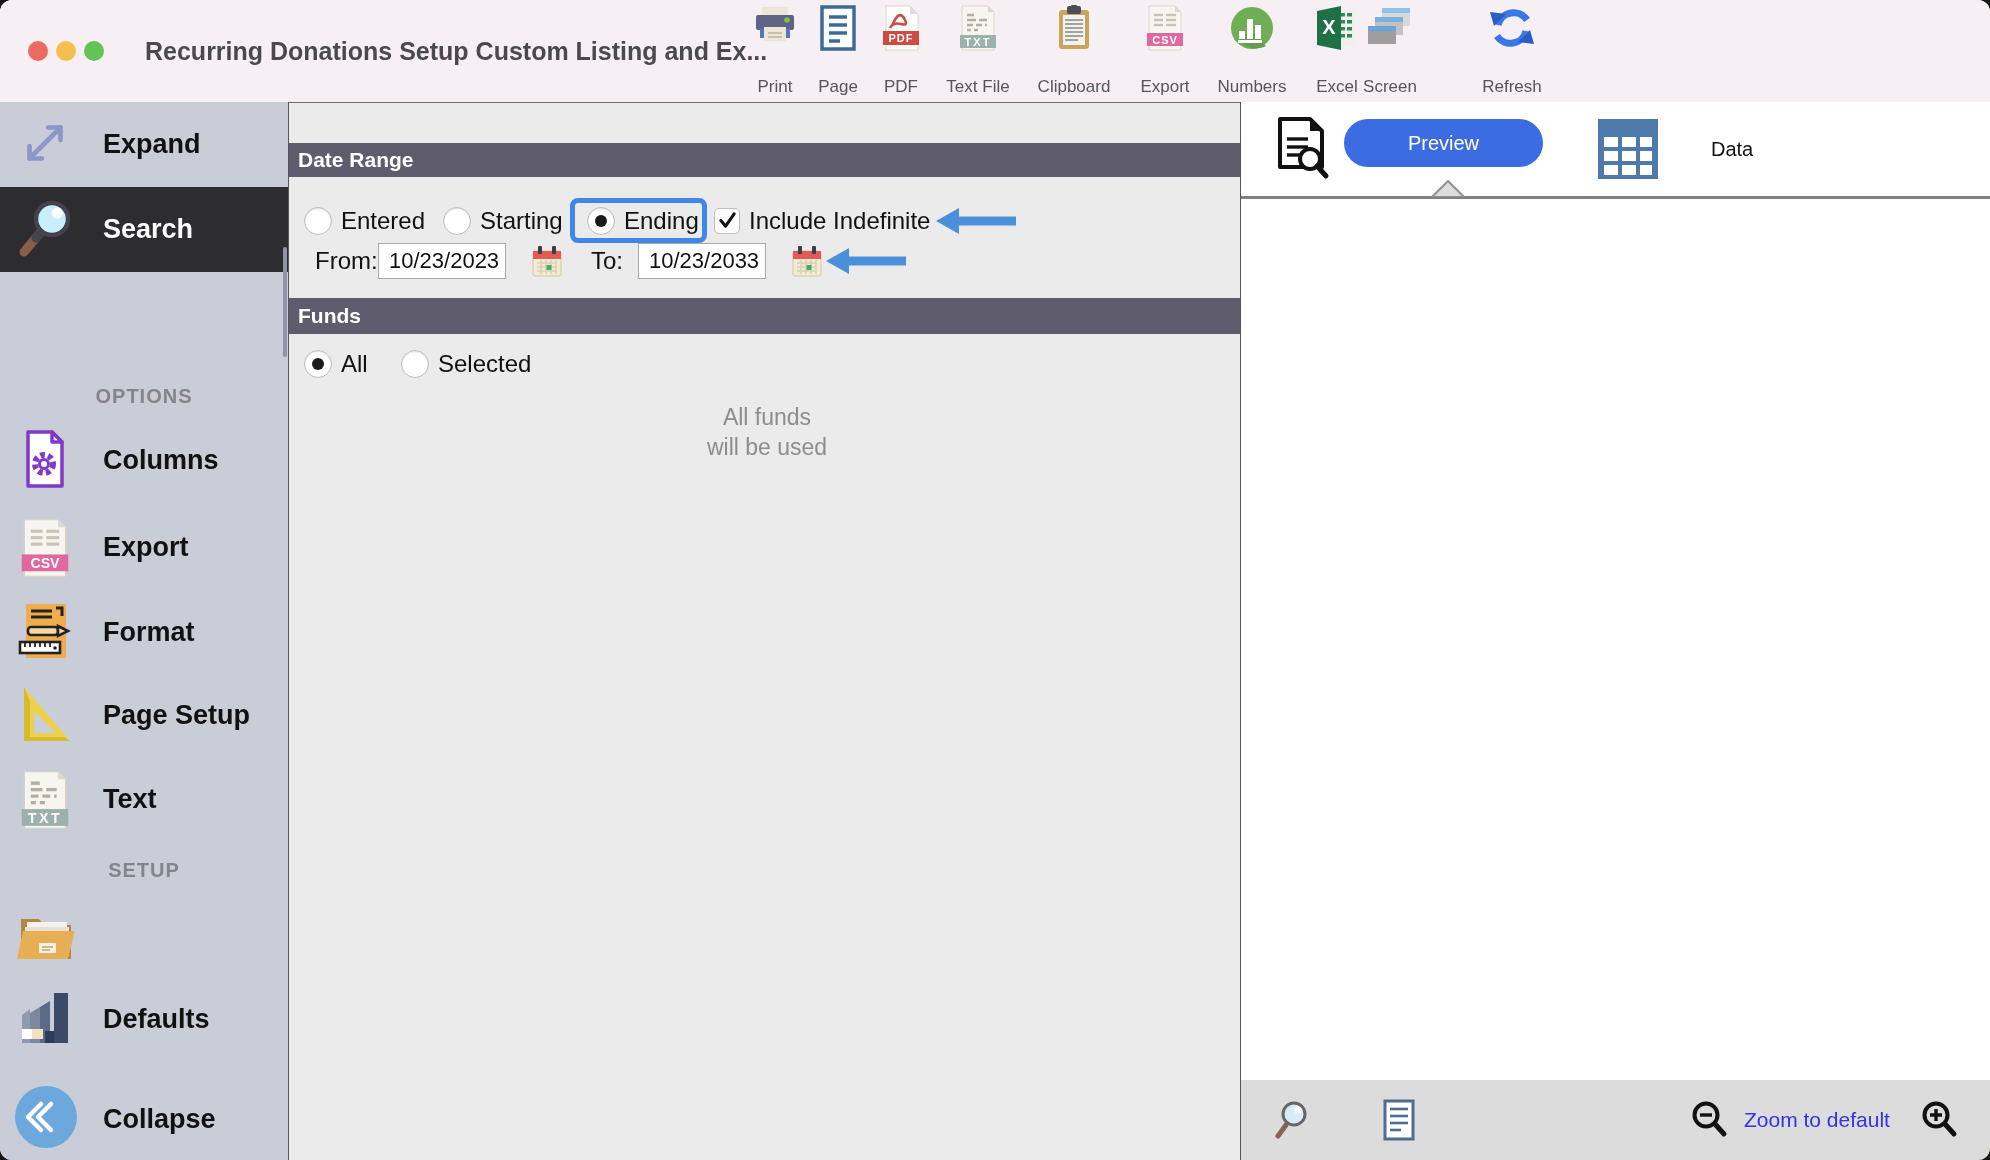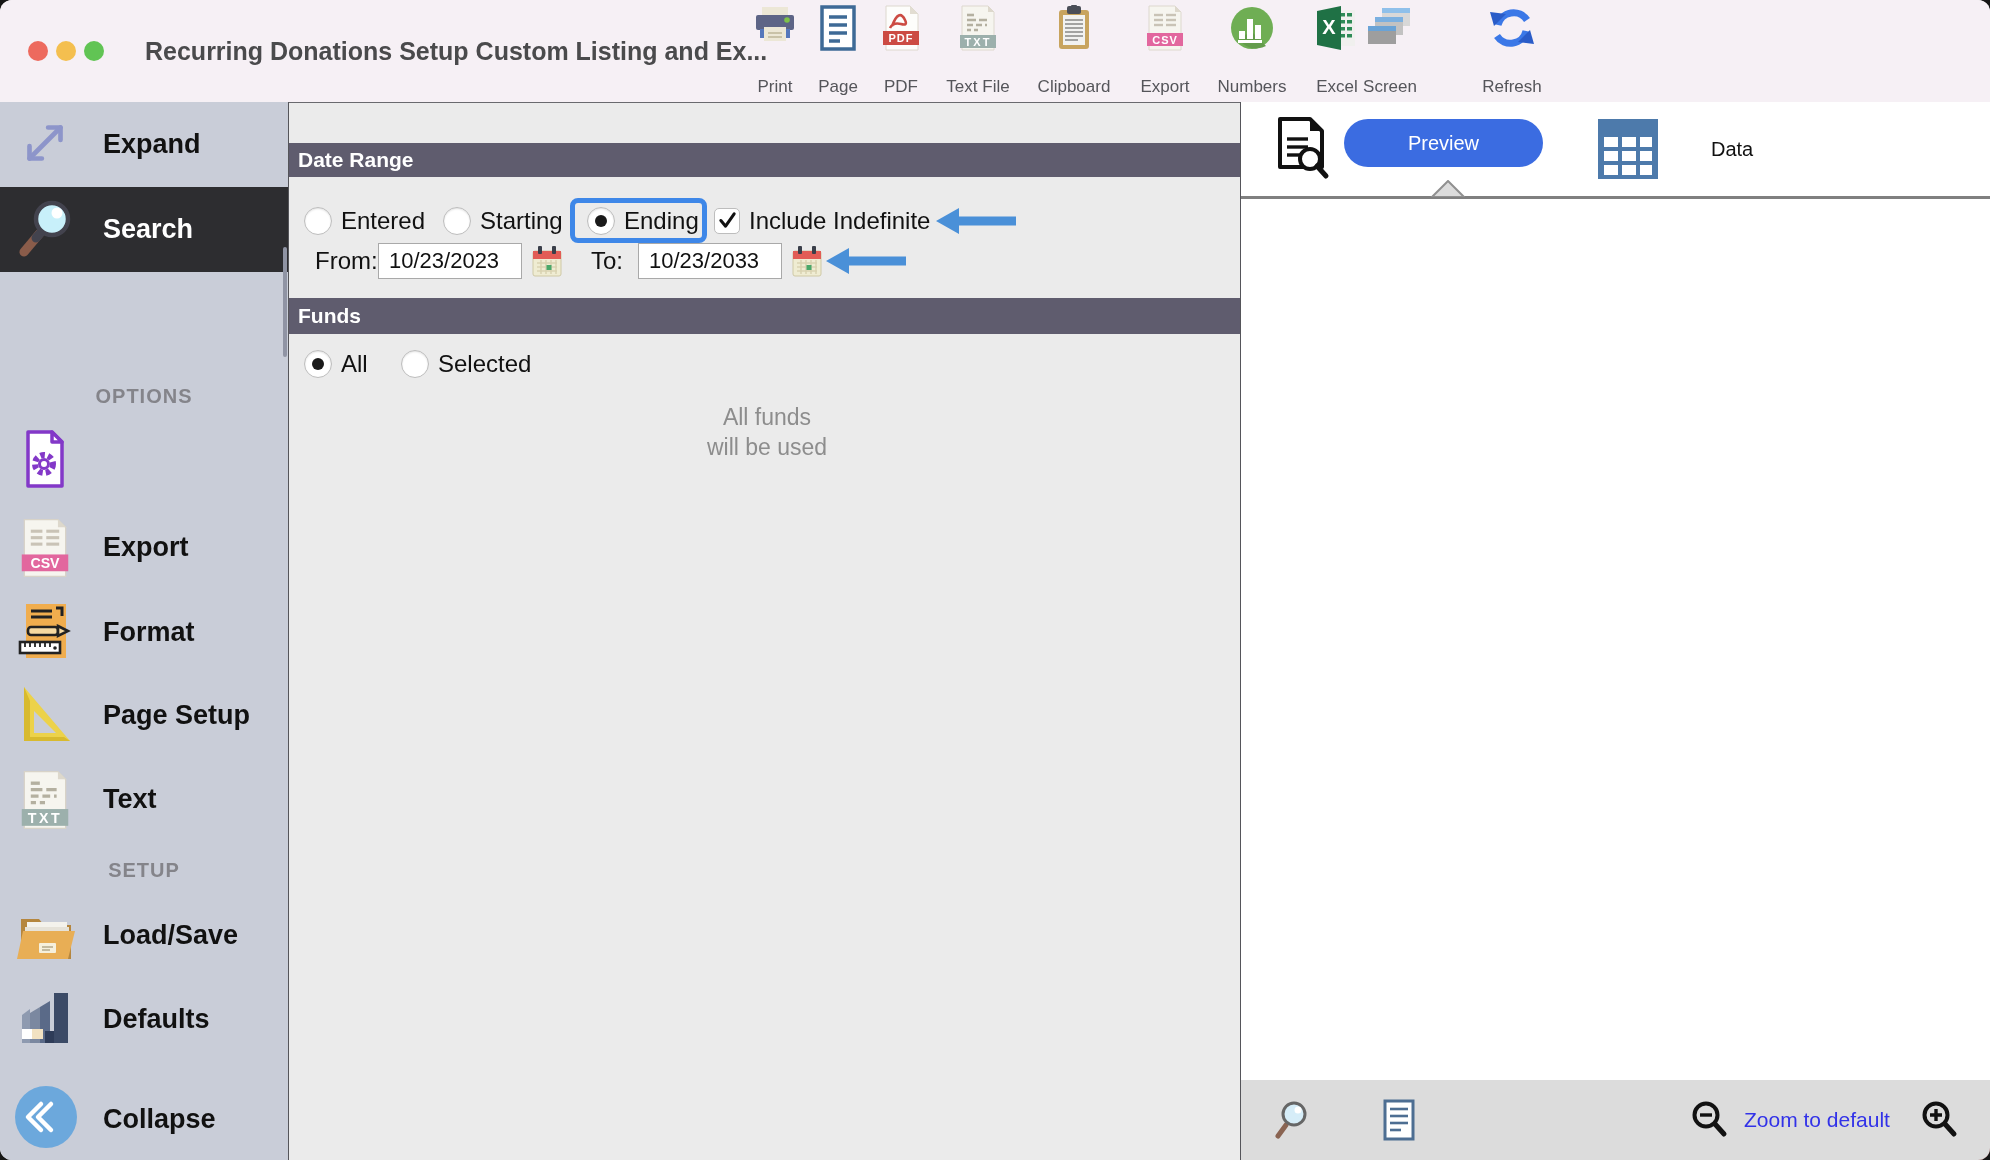--- a/index.html
+++ b/index.html
@@ -33,21 +33,21 @@
   .row{position:absolute;display:flex;align-items:center;}
   .radio{width:26px;height:26px;border-radius:50%;background:#fff;border:1px solid #bdbdbd;
          box-shadow:inset 0 1px 2px rgba(0,0,0,.12);position:relative;flex:none;}
   .radio.sel::after{content:'';position:absolute;left:7px;top:7px;width:12px;height:12px;border-radius:50%;background:#1a1a1a;}
   .rlabel{font-size:24px;color:#111;margin-left:9px;white-space:nowrap;}
   .fring{position:absolute;border:5px solid #3e87e8;border-radius:8px;box-sizing:border-box;
          display:flex;align-items:center;padding-left:12px;}
   .cbox{width:24px;height:24px;border-radius:5px;background:#fff;border:1px solid #bdbdbd;
         display:flex;align-items:center;justify-content:center;flex:none;}
   .flabel{font-size:24px;color:#111;margin-right:10px;white-space:nowrap;}
-  .dinput{width:144px;height:36px;box-sizing:border-box;border:1px solid #a9a9a9;background:#fff;
+  .dinput{width:128px;height:36px;box-sizing:border-box;border:1px solid #a9a9a9;background:#fff;
           font-size:22px;color:#111;padding:0 0 0 10px;font-family:"Liberation Sans",sans-serif;}
   .note{position:absolute;left:378px;top:262px;width:200px;text-align:center;font-size:23px;
         line-height:30px;color:#8d8d8d;}
   
   .ppanel{position:absolute;left:1240px;top:102px;width:750px;height:1058px;background:#7f1d1d;border-left:1px solid #55555a;box-sizing:border-box;}
   .tabstrip{position:absolute;left:0;top:0;width:100%;height:94px;background:#fff;border-bottom:3px solid #808080;box-sizing:content-box;}
   .pvbtn{position:absolute;left:103px;top:17px;width:199px;height:48px;border-radius:24px;background:#3b6ce1;
          color:#fff;font-size:20px;display:flex;align-items:center;justify-content:center;border:none;}
   .datatab{position:absolute;left:470px;top:0;height:94px;display:flex;align-items:center;font-size:20px;color:#111;}
   .pcontent{position:absolute;left:0;top:97px;width:100%;height:881px;background:#fff;}
@@ -251,20 +251,21 @@
     <div class="srow" style="top:214px;"></div>
 
     <div class="srow" style="top:316px;">
       <span class="sic">
         <svg width="62" height="62" viewBox="0 0 62 62">
           <path d="M14 4 h24 l10 10 v44 h-34 z" fill="#fff" stroke="#8338c8" stroke-width="3.5" stroke-linejoin="round"></path>
           <path d="M38 4 l10 10 h-10 z" fill="#fff" stroke="#8338c8" stroke-width="3.5" stroke-linejoin="round"></path>
           <circle cx="30" cy="36" r="9" fill="none" stroke="#8338c8" stroke-width="6" stroke-dasharray="4.5 3.2"></circle>
           <circle cx="30" cy="36" r="4.5" fill="none" stroke="#8338c8" stroke-width="3"></circle>
         </svg></span>
+      <span class="slabel">Columns</span>
     </div>
 
     <div class="srow" style="top:403px;">
       <span class="sic" style="width:62px;height:62px;">
         <svg width="62" height="62" viewBox="0 0 48 48">
           <path d="M8 2 h26 l6 6 v38 h-32 z" fill="#f6f5ef" stroke="#d8d3c8" stroke-width="1"></path>
           <path d="M34 2 l6 6 h-6 z" fill="#ddd8cc"></path>
           <g stroke="#c9c3b6" stroke-width="2.4">
             <line x1="13" y1="11" x2="22" y2="11"></line>
               <line x1="13" y1="16" x2="22" y2="16"></line>
@@ -335,21 +336,20 @@
       <span class="sic">
         <svg width="64" height="62" viewBox="0 0 64 62">
           <path d="M7 16 h18 l5 6 h27 v34 h-50 z" fill="#b5863e"></path>
           <rect x="13" y="19" width="40" height="6" fill="#f4f2ec"></rect>
           <rect x="11" y="24" width="44" height="5" fill="#e6e2d8"></rect>
           <polygon points="9,28 61,28 54,56 3,56" fill="#e8ae55"></polygon>
           <rect x="25" y="40" width="17" height="10" rx="1" fill="#f6f0dc"></rect>
           <line x1="28" y1="44" x2="39" y2="44" stroke="#b8ae90" stroke-width="1.6"></line>
           <line x1="28" y1="47" x2="36" y2="47" stroke="#b8ae90" stroke-width="1.6"></line>
         </svg></span>
-      <span class="slabel">Load/Save</span>
     </div>
 
     <div class="srow" style="top:875px;">
       <span class="sic">
         <svg width="62" height="62" viewBox="0 0 62 62">
           <rect x="40" y="6" width="14" height="50" fill="#3b4a66"></rect>
           <polygon points="8,28 16,22 16,56 8,56" fill="#8e9ab0"></polygon>
           <polygon points="16,26 26,20 26,56 16,56" fill="#7b88a0"></polygon>
           <polygon points="26,20 36,14 36,56 26,56" fill="#5a6a88"></polygon>
           <rect x="8" y="42" width="10" height="10" fill="#fff"></rect>

